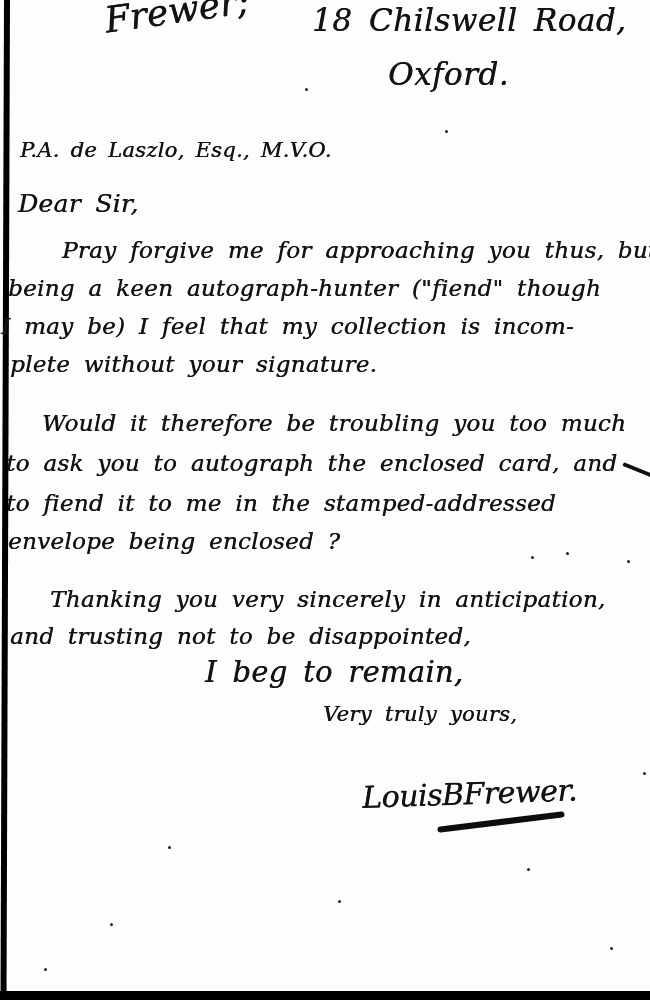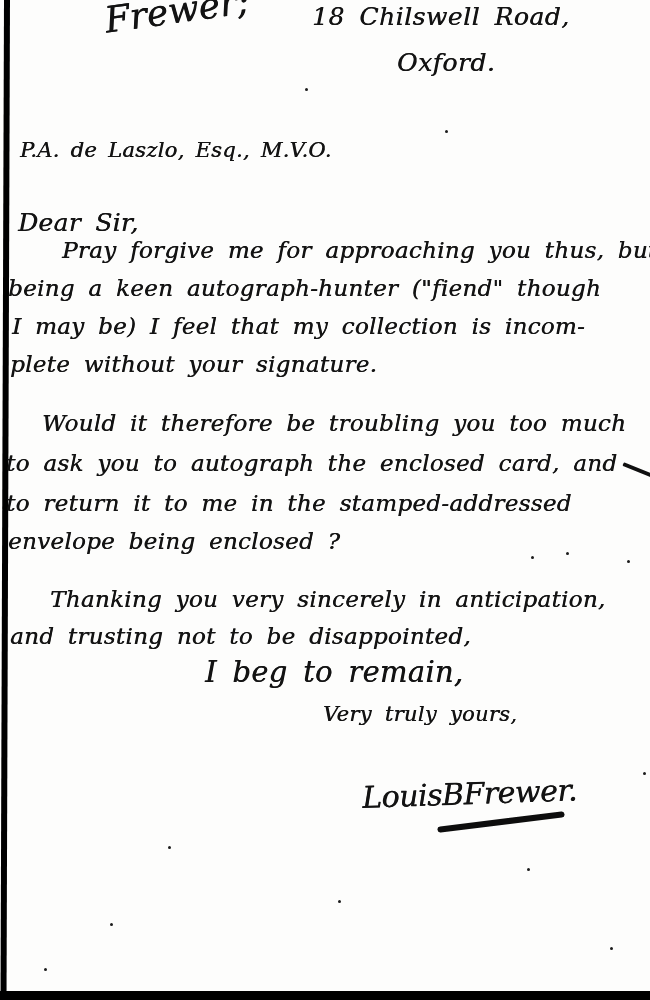--- a/index.html
+++ b/index.html
@@ -12,21 +12,21 @@
     font-family: "DejaVu Serif", serif;
     font-style: italic;
     color: #131313;
   }
   .hw {
     position: absolute;
     white-space: nowrap;
     text-shadow: 0.4px 0.2px 0 currentColor;
   }
   .annotation { font-size: 36px; transform: rotate(-8deg); transform-origin: left top; }
-  .header-line { font-size: 25px; letter-spacing: 0.5px; word-spacing: 6px; font-style: italic; }
+  .header-line { font-size: 31px; letter-spacing: 0.5px; word-spacing: 6px; font-style: italic; }
   .recipient-line { font-size: 21px; letter-spacing: 0.3px; word-spacing: 4px; }
   .body-line { font-size: 23px; letter-spacing: 0.3px; word-spacing: 6px; }
   .signature-line { font-size: 30px; letter-spacing: -0.5px; transform: rotate(-2deg); }
   .scan-border-left {
     position: absolute; left: 4px; top: 0; width: 6px; height: 1000px;
     background: #000; transform: rotate(0.2deg); transform-origin: top left;
   }
   .scan-border-bottom {
     position: absolute; left: 0; bottom: 0; width: 650px; height: 9px; background: #000;
   }
@@ -46,34 +46,34 @@
 <body>
 
 <div class="page">
 
   <div class="scan-border-left"></div>
   <div class="scan-border-bottom"></div>
 
   <div class="hw annotation" style="left:102px; top:0px;">Frewer;</div>
 
   <div class="hw header-line" style="left:312px; top:2px;">18 Chilswell Road,</div>
-  <div class="hw header-line" style="left:388px; top:48px;margin-left:9px;">Oxford.</div>
+  <div class="hw header-line" style="left:388px; top:56px;">Oxford.</div>
 
   <div class="hw recipient-line" style="left:20px; top:138px;text-align:center;">P.A. de Laszlo, Esq., M.V.O.</div>
 
-  <div class="hw body-line" style="left:18px; top:208px; font-size:25px;">Dear Sir,</div>
+  <div class="hw body-line" style="left:18px; top:189px; font-size:25px;">Dear Sir,</div>
 
   <div class="hw body-line" style="left:62px; top:237px;">Pray forgive me for approaching you thus, but</div>
   <div class="hw body-line" style="left:8px; top:275px;">being a keen autograph-hunter ("fiend" though</div>
-  <div class="hw body-line" style="left:12px; top:313px;">I may be) I feel that my collection is incom-</div>
+  <div class="hw body-line" style="left:1px; top:313px;">I may be) I feel that my collection is incom-</div>
   <div class="hw body-line" style="left:10px; top:351px;">plete without your signature.</div>
 
   <div class="hw body-line" style="left:42px; top:410px;">Would it therefore be troubling you too much</div>
   <div class="hw body-line" style="left:6px; top:450px;text-align:center;">to ask you to autograph the enclosed card, and</div>
-  <div class="hw body-line" style="left:6px; top:490px;">to return it to me in the stamped-addressed</div>
+  <div class="hw body-line" style="left:6px; top:490px;">to fiend it to me in the stamped-addressed</div>
   <div class="hw body-line" style="left:8px; top:528px;">envelope being enclosed ?</div>
 
   <div class="hw body-line" style="left:10px; top:623px;">and trusting not to be disappointed,</div>
   <div class="hw body-line" style="left:50px; top:586px;">Thanking you very sincerely in anticipation,</div>
 
   <div class="hw body-line" style="left:205px; top:655px; font-size:29px;">I beg to remain,</div>
   <div class="hw body-line" style="left:323px; top:702px; font-size:21px;">Very truly yours,</div>
 
   <div class="hw signature-line" style="left:362px; top:776px;">LouisBFrewer.</div>
   <div class="sig-underline"></div>

